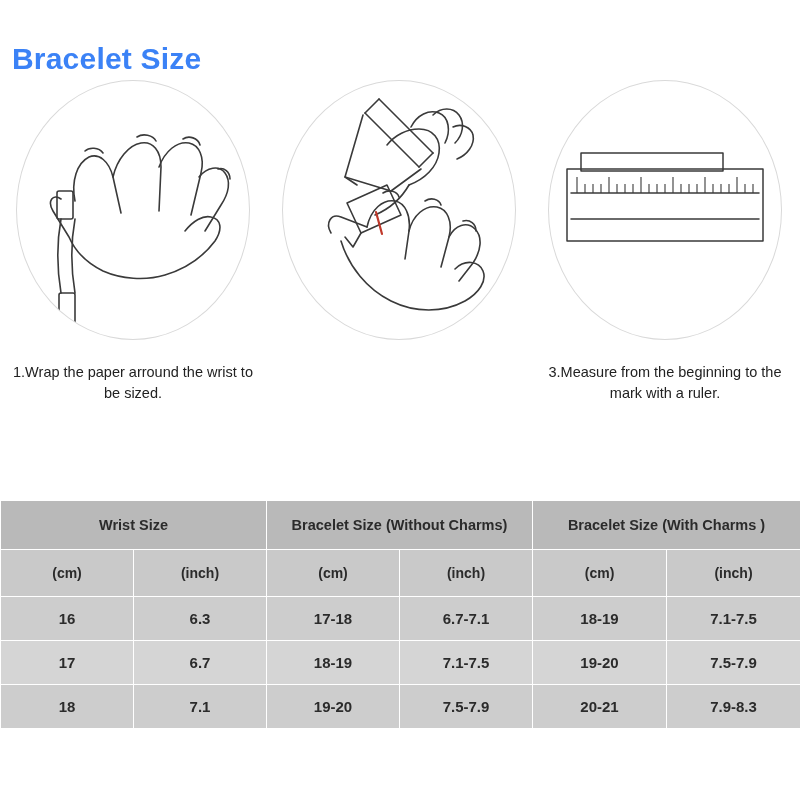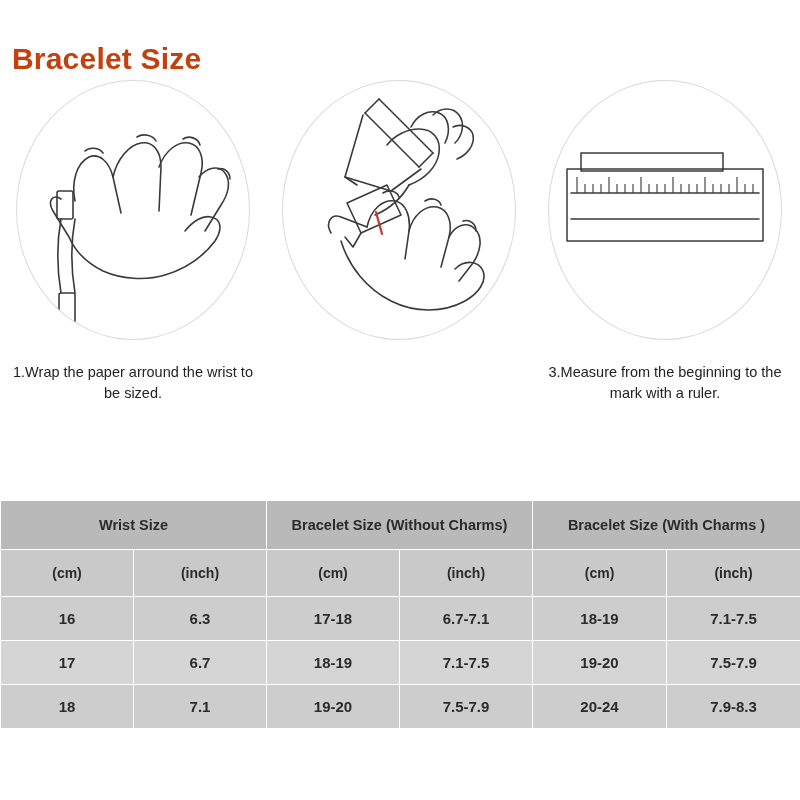--- a/index.html
+++ b/index.html
@@ -20,21 +20,21 @@
     height: 800px;
     position: relative;
   }
   .title {
     position: absolute;
     left: 12px;
     top: 42px;
     font-size: 30px;
     font-weight: bold;
     letter-spacing: 0.2px;
-    color: #c2410c;
+    color: #3b82f6;
   }
   .steps {
     position: absolute;
     top: 80px;
     left: 0;
     width: 800px;
     display: flex;
     flex-direction: row;
   }
   .step {
@@ -281,19 +281,19 @@
         <td class="val">18-19</td>
         <td class="val">7.1-7.5</td>
         <td class="val">19-20</td>
         <td class="val">7.5-7.9</td>
       </tr>
       <tr class="alt">
         <td class="val">18</td>
         <td class="val">7.1</td>
         <td class="val">19-20</td>
         <td class="val">7.5-7.9</td>
-        <td class="val">20-24</td>
+        <td class="val">20-21</td>
         <td class="val">7.9-8.3</td>
       </tr>
     </tbody>
   </table>
 
 </div>
 
 </body></html>

